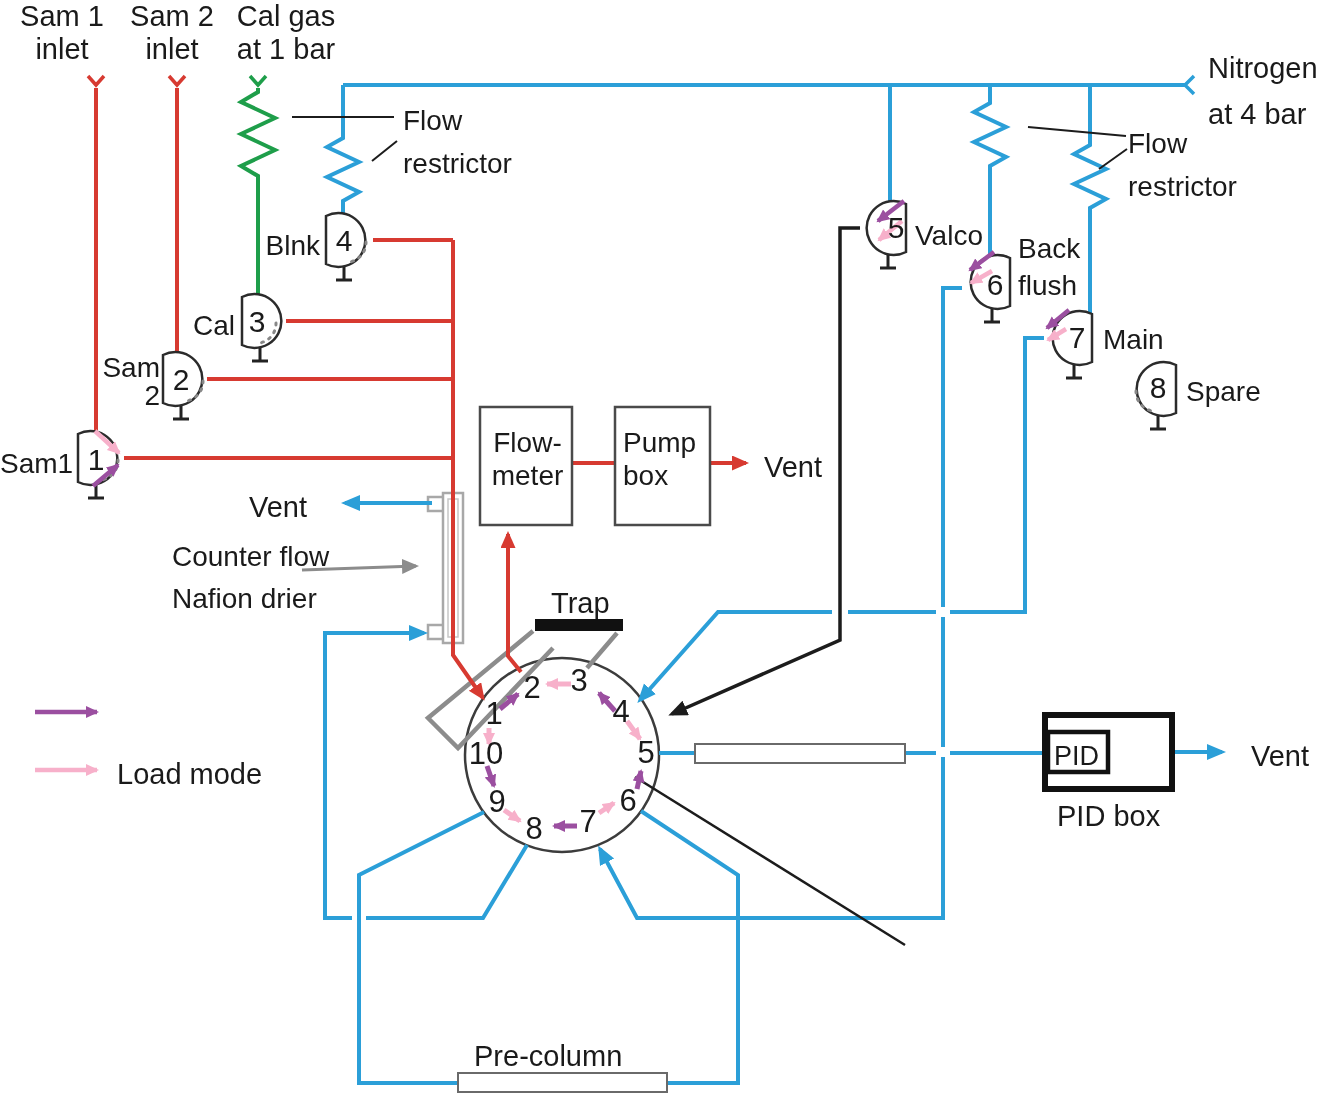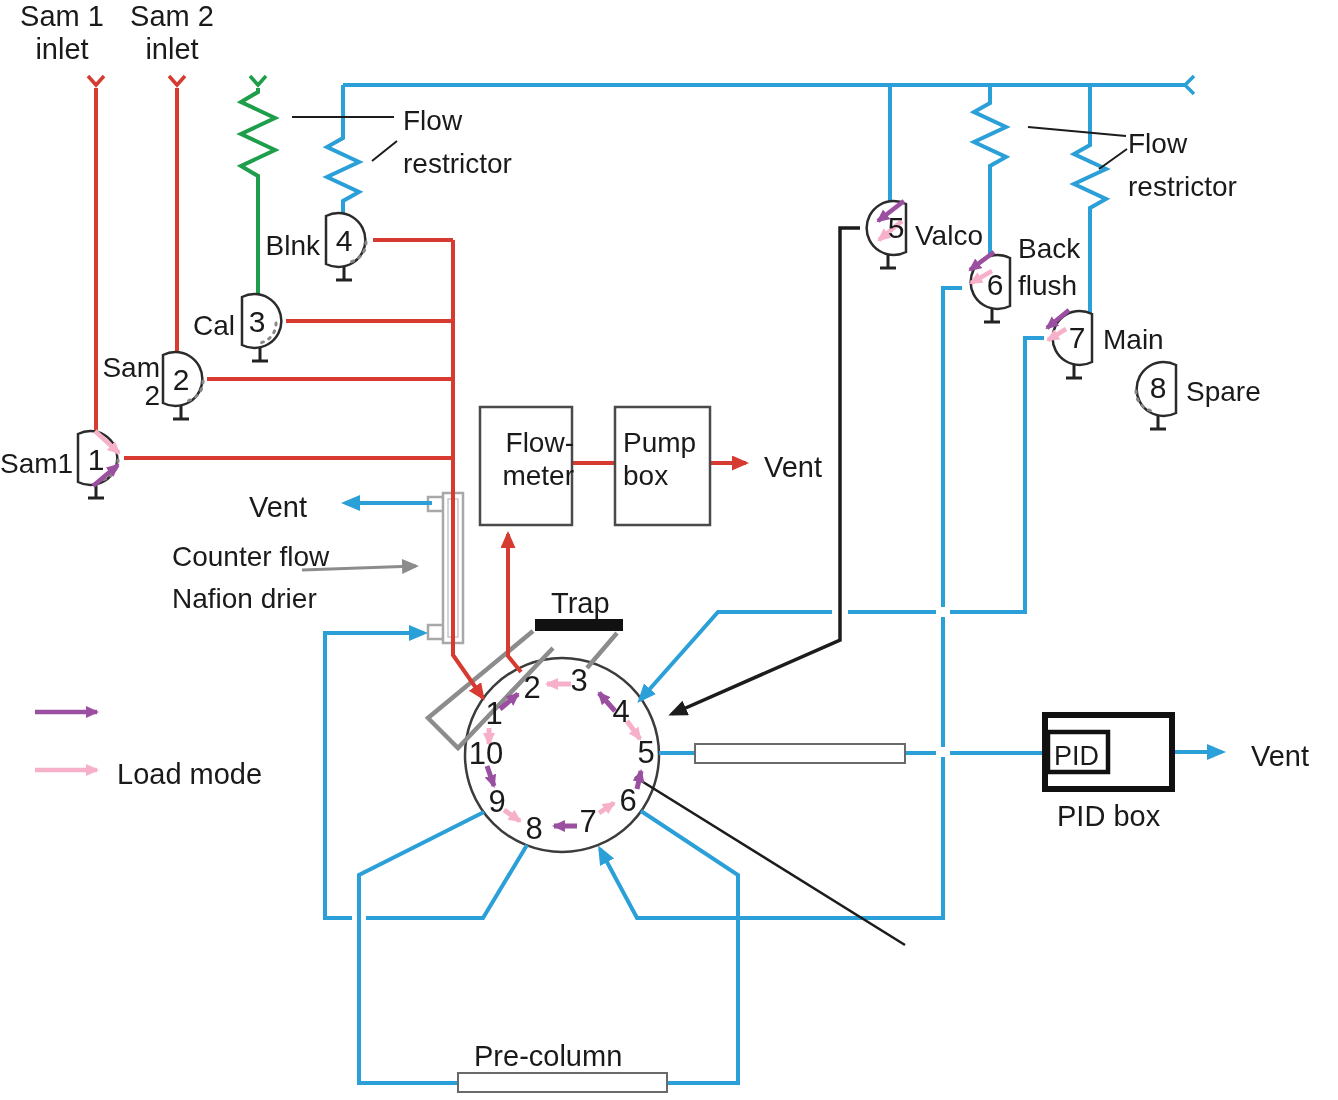--- a/index.html
+++ b/index.html
@@ -165,20 +165,24 @@
   <g fill="none" stroke-width="4.5">
     <path d="M35,712 H97" stroke="#9b4fa0" marker-end="url(#mPurpleS)"></path>
     <path d="M35,770 H97" stroke="#f7b0ca" marker-end="url(#mPinkS)"></path>
   </g>
 </svg>
 
 <div class="lbl hdr" style="left:8px;top:0;width:108px">Sam 1
 inlet</div>
 <div class="lbl hdr" style="left:118px;top:0;width:108px">Sam 2
 inlet</div>
+<div class="lbl hdr" style="left:226px;top:0;width:120px">Cal gas
+at 1 bar</div>
+<div class="lbl" style="left:1208px;top:45px;font-size:29px;line-height:1.6">Nitrogen
+at 4 bar</div>
 
 <div class="lbl" style="left:403px;top:100px;line-height:1.52">Flow
 restrictor</div>
 <div class="lbl" style="left:1128px;top:123px;line-height:1.52">Flow
 restrictor</div>
 
 <div class="lbl" style="left:0px;top:444px;width:66px;text-align:right">Sam1</div>
 <div class="lbl" style="left:84px;top:354px;width:76px;text-align:right;line-height:1.0">Sam
 2</div>
 <div class="lbl" style="left:165px;top:306px;width:70px;text-align:right">Cal</div>
@@ -191,21 +195,21 @@
 
 <div class="valve-num" style="left:78px;top:443px">1</div>
 <div class="valve-num" style="left:163px;top:363px">2</div>
 <div class="valve-num" style="left:239px;top:305px">3</div>
 <div class="valve-num" style="left:326px;top:224px">4</div>
 <div class="valve-num" style="left:878px;top:211px">5</div>
 <div class="valve-num" style="left:977px;top:268px">6</div>
 <div class="valve-num" style="left:1059px;top:321px">7</div>
 <div class="valve-num" style="left:1140px;top:371px">8</div>
 
-<div class="lbl" style="left:481px;top:426px;width:93px;text-align:right;line-height:1.18">Flow-
+<div class="lbl" style="left:481px;top:426px;width:93px;text-align:center;line-height:1.18">Flow-
 meter</div>
 <div class="lbl" style="left:623px;top:426px;line-height:1.18">Pump
 box</div>
 <div class="lbl" style="left:764px;top:446px;font-size:29px">Vent</div>
 <div class="lbl" style="left:249px;top:486px;font-size:29px">Vent</div>
 <div class="lbl" style="left:172px;top:536px;line-height:1.5">Counter flow
 Nafion drier</div>
 <div class="lbl" style="left:551px;top:582px;font-size:29px">Trap</div>
 <div class="lbl" style="left:117px;top:753px;font-size:29px">Load mode</div>
 <div class="lbl" style="left:1054px;top:737px;font-size:27px">PID</div>

